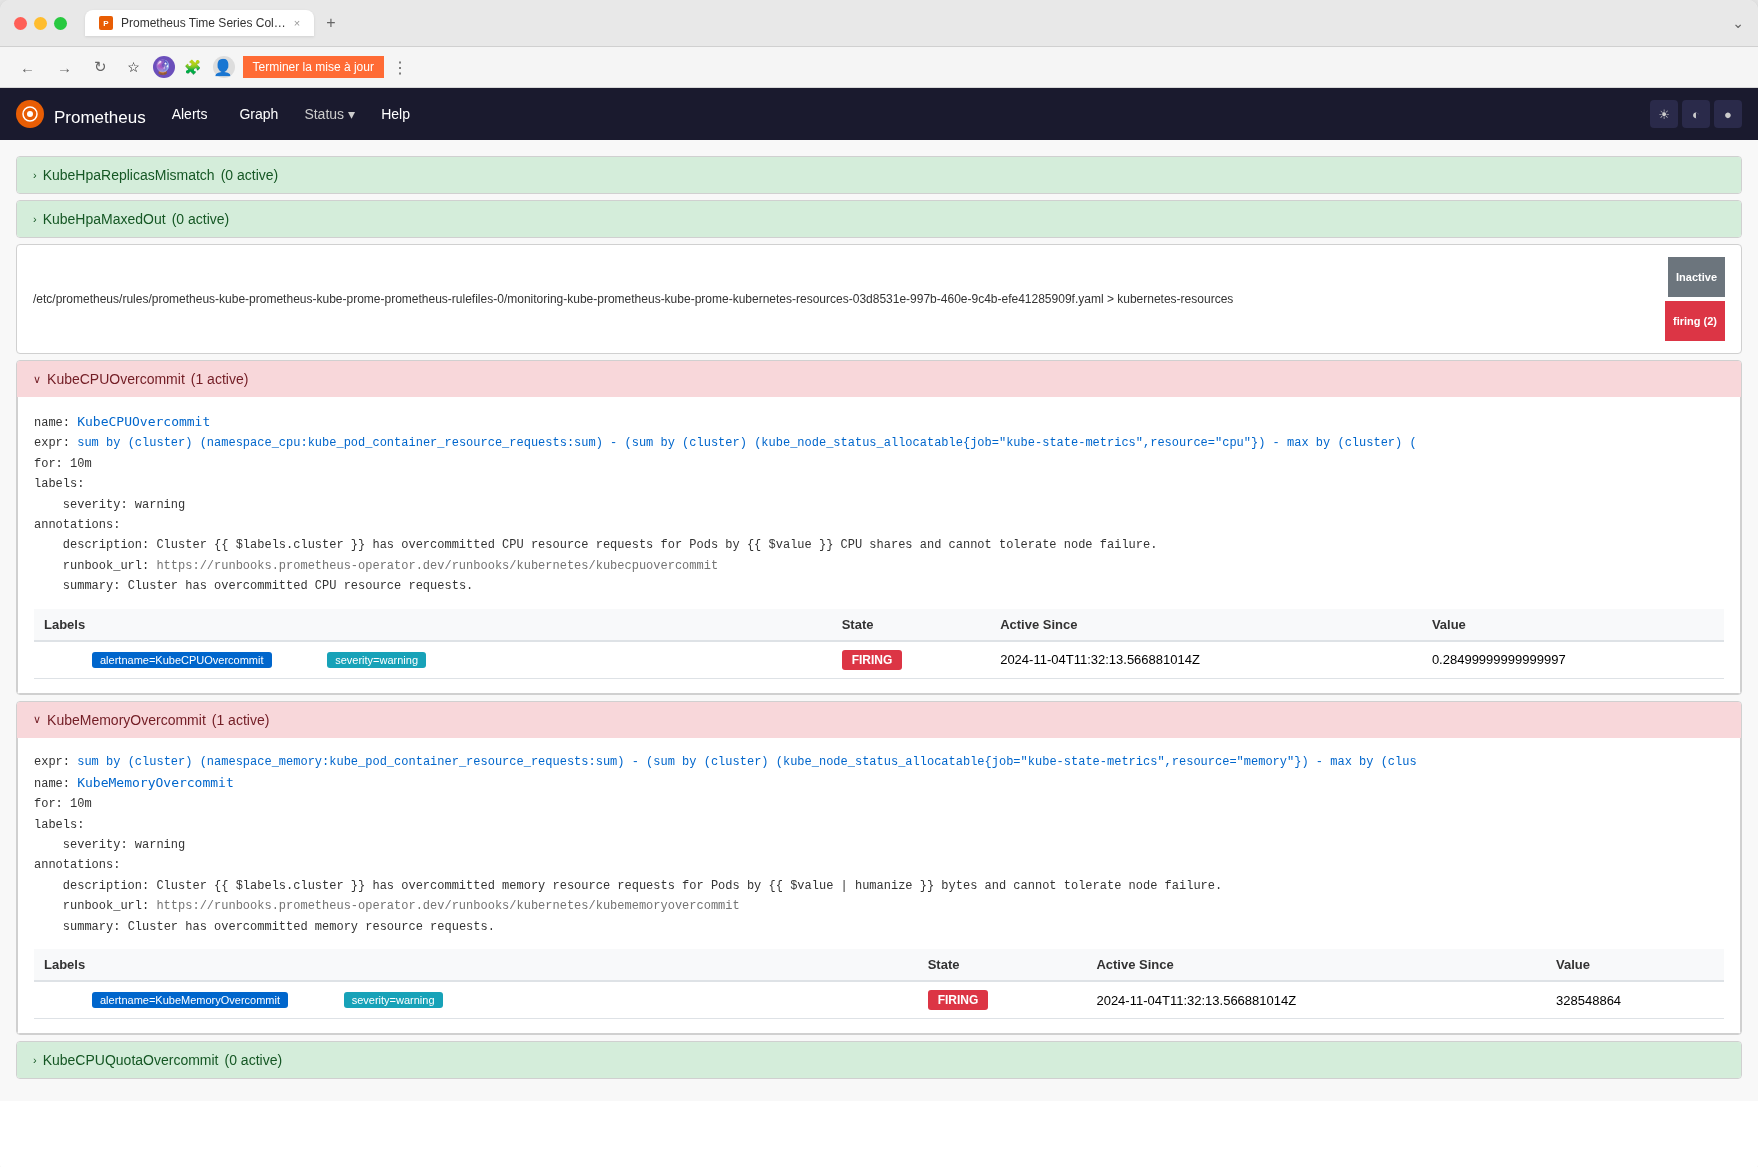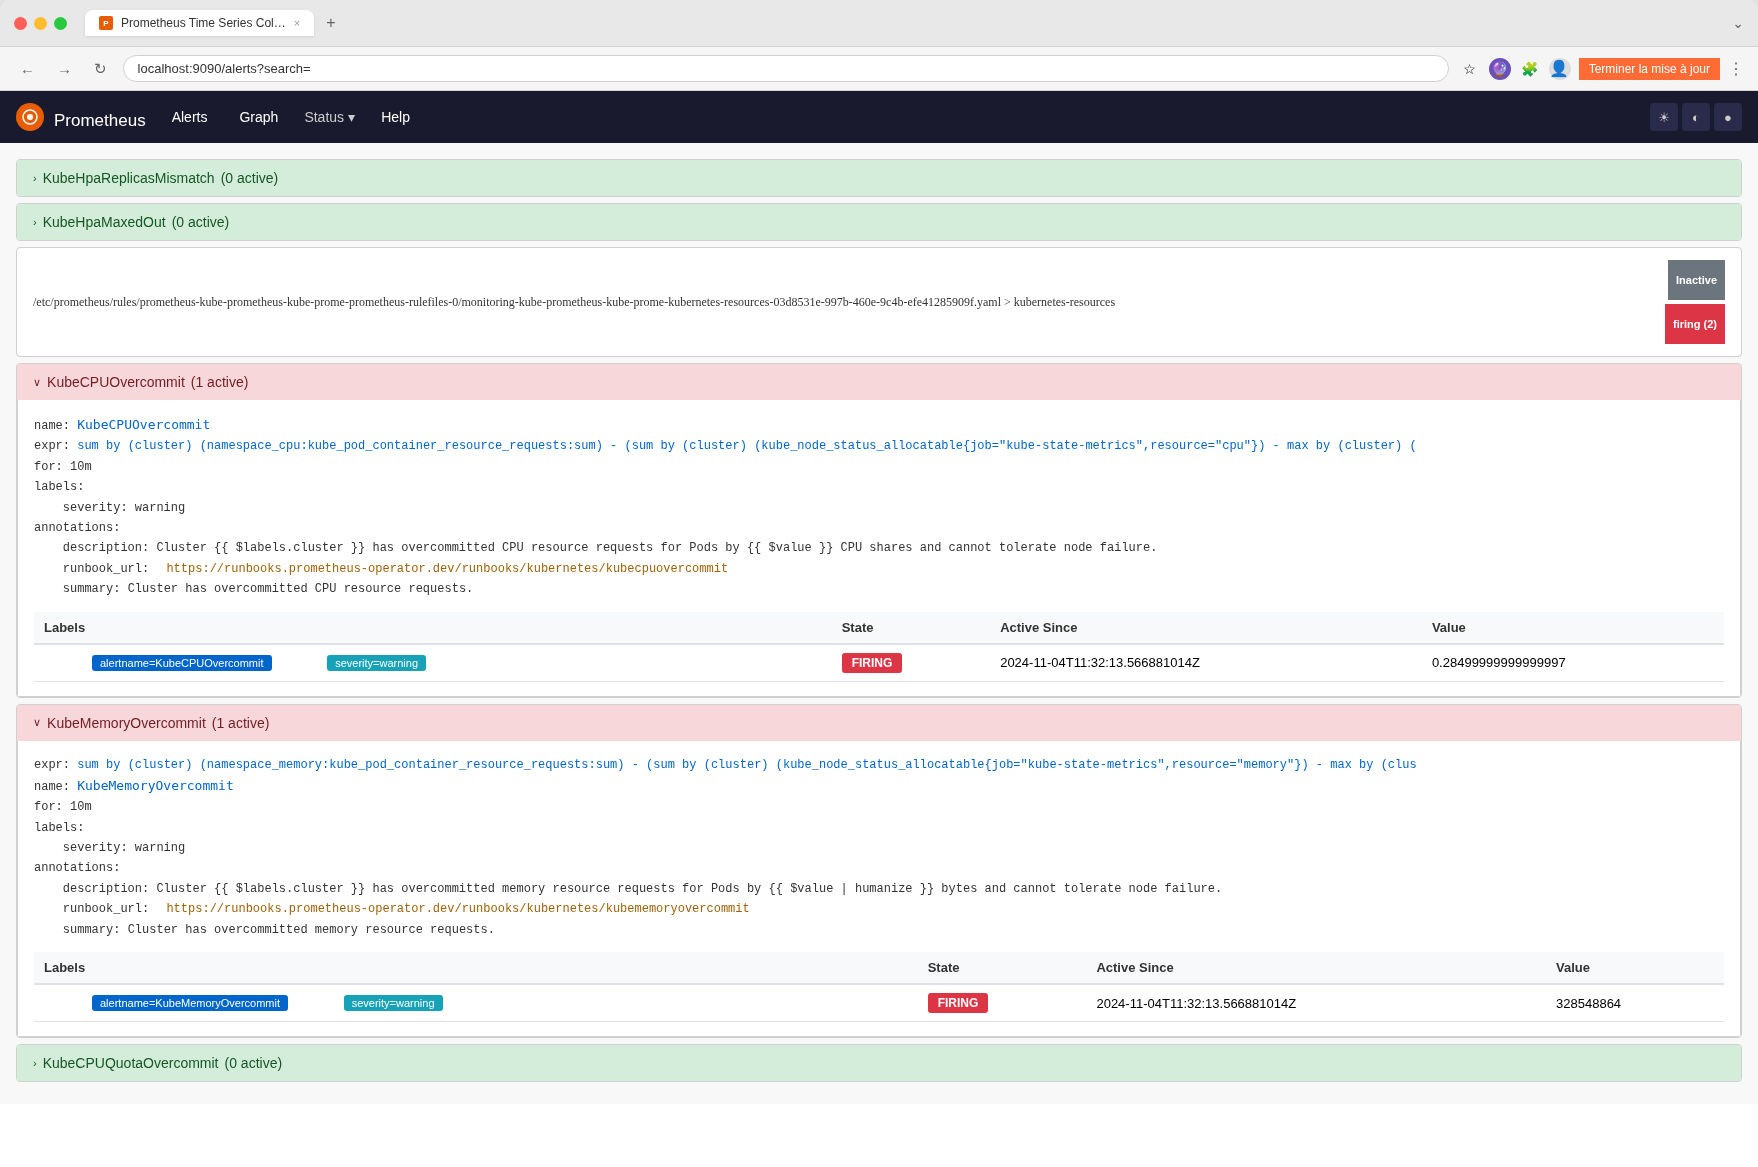--- a/index.html
+++ b/index.html
@@ -44,32 +44,32 @@
     
     .alert-group { margin-bottom: 6px; border-radius: 4px; overflow: hidden; border: 1px solid #d0d0d0; }
     .alert-group-header { padding: 10px 16px; cursor: pointer; font-size: 14px; font-weight: 500; display: flex; align-items: center; gap: 6px; }
     .alert-group-header.green { background: #d4edda; color: #155724; }
     .alert-group-header.red { background: #f8d7da; color: #721c24; }
     .chevron { font-size: 11px; }
     .active-count { font-weight: 400; }
 
     
     .rule-file-path { background: white; padding: 12px 16px; border: 1px solid #d0d0d0; border-radius: 4px; margin-bottom: 6px; display: flex; justify-content: space-between; align-items: center; }
-    .rule-file-text { font-size: 12px; color: #333; flex: 1; margin-right: 20px; line-height: 1.4; font-family: Liberation Serif, serif; }
+    .rule-file-text { font-size: 12px; color: #333; flex: 1; margin-right: 20px; line-height: 1.4; }
     .badges { display: flex; gap: 4px; flex-direction: column; align-items: flex-end; }
     .badge { padding: 14px 8px; border-radius: 0; font-size: 11px; font-weight: 600; color: white; }
     .badge-inactive { background: #6c757d; }
     .badge-firing { background: #dc3545; }
 
     
     .alert-detail { background: white; padding: 14px 16px; border: 1px solid #d0d0d0; border-top: none; }
     .alert-rule-name { color: #0066cc; font-family: monospace; font-size: 13px; }
     .rule-code { font-family: 'Courier New', monospace; font-size: 12px; line-height: 1.7; color: #333; }
     .rule-code .key { color: #333; }
-    .rule-code .link { color: #a16207; margin-left: 10px; }
+    .rule-code .link { color: #737373; }
     .rule-code .expr-link { color: #0066cc; }
 
     
     .alert-table { width: 100%; border-collapse: collapse; margin-top: 12px; font-size: 13px; }
     .alert-table th { text-align: left; padding: 8px 10px; font-weight: 600; color: #333; border-bottom: 2px solid #dee2e6; background: #f8f9fa; }
     .alert-table td { padding: 8px 10px; border-bottom: 1px solid #dee2e6; vertical-align: middle; }
     .label-badge { display: inline-block; padding: 2px 8px; border-radius: 3px; font-size: 11px; font-weight: 500; color: white; background: #0066cc; margin-right: 4px; margin-left: 48px; }
     .label-badge-warning { background: #17a2b8; }
     .state-badge { display: inline-block; padding: 3px 10px; border-radius: 3px; font-size: 12px; font-weight: 700; color: white; background: #dc3545; }
 
@@ -96,23 +96,20 @@
     </div>
     <div class="toolbar-actions">
       <span style="color:#666;font-size:14px;">⌄</span>
     </div>
   </div>
 
   <div class="browser-toolbar">
     <button class="nav-btn">←</button>
     <button class="nav-btn">→</button>
     <button class="nav-btn">↻</button>
-    <div class="address-bar">
-      <span>localhost:9090/alerts?search=</span>
-    </div>
     <div class="toolbar-actions">
       <div class="toolbar-icon">☆</div>
       <div class="toolbar-icon" style="background:#6b4fbb;">🔮</div>
       <div class="toolbar-icon">🧩</div>
       <div class="toolbar-icon" style="background:#ddd;font-size:16px;">👤</div>
       <button class="update-btn">Terminer la mise à jour</button>
       <span class="browser-menu">⋮</span>
     </div>
   </div>
 

